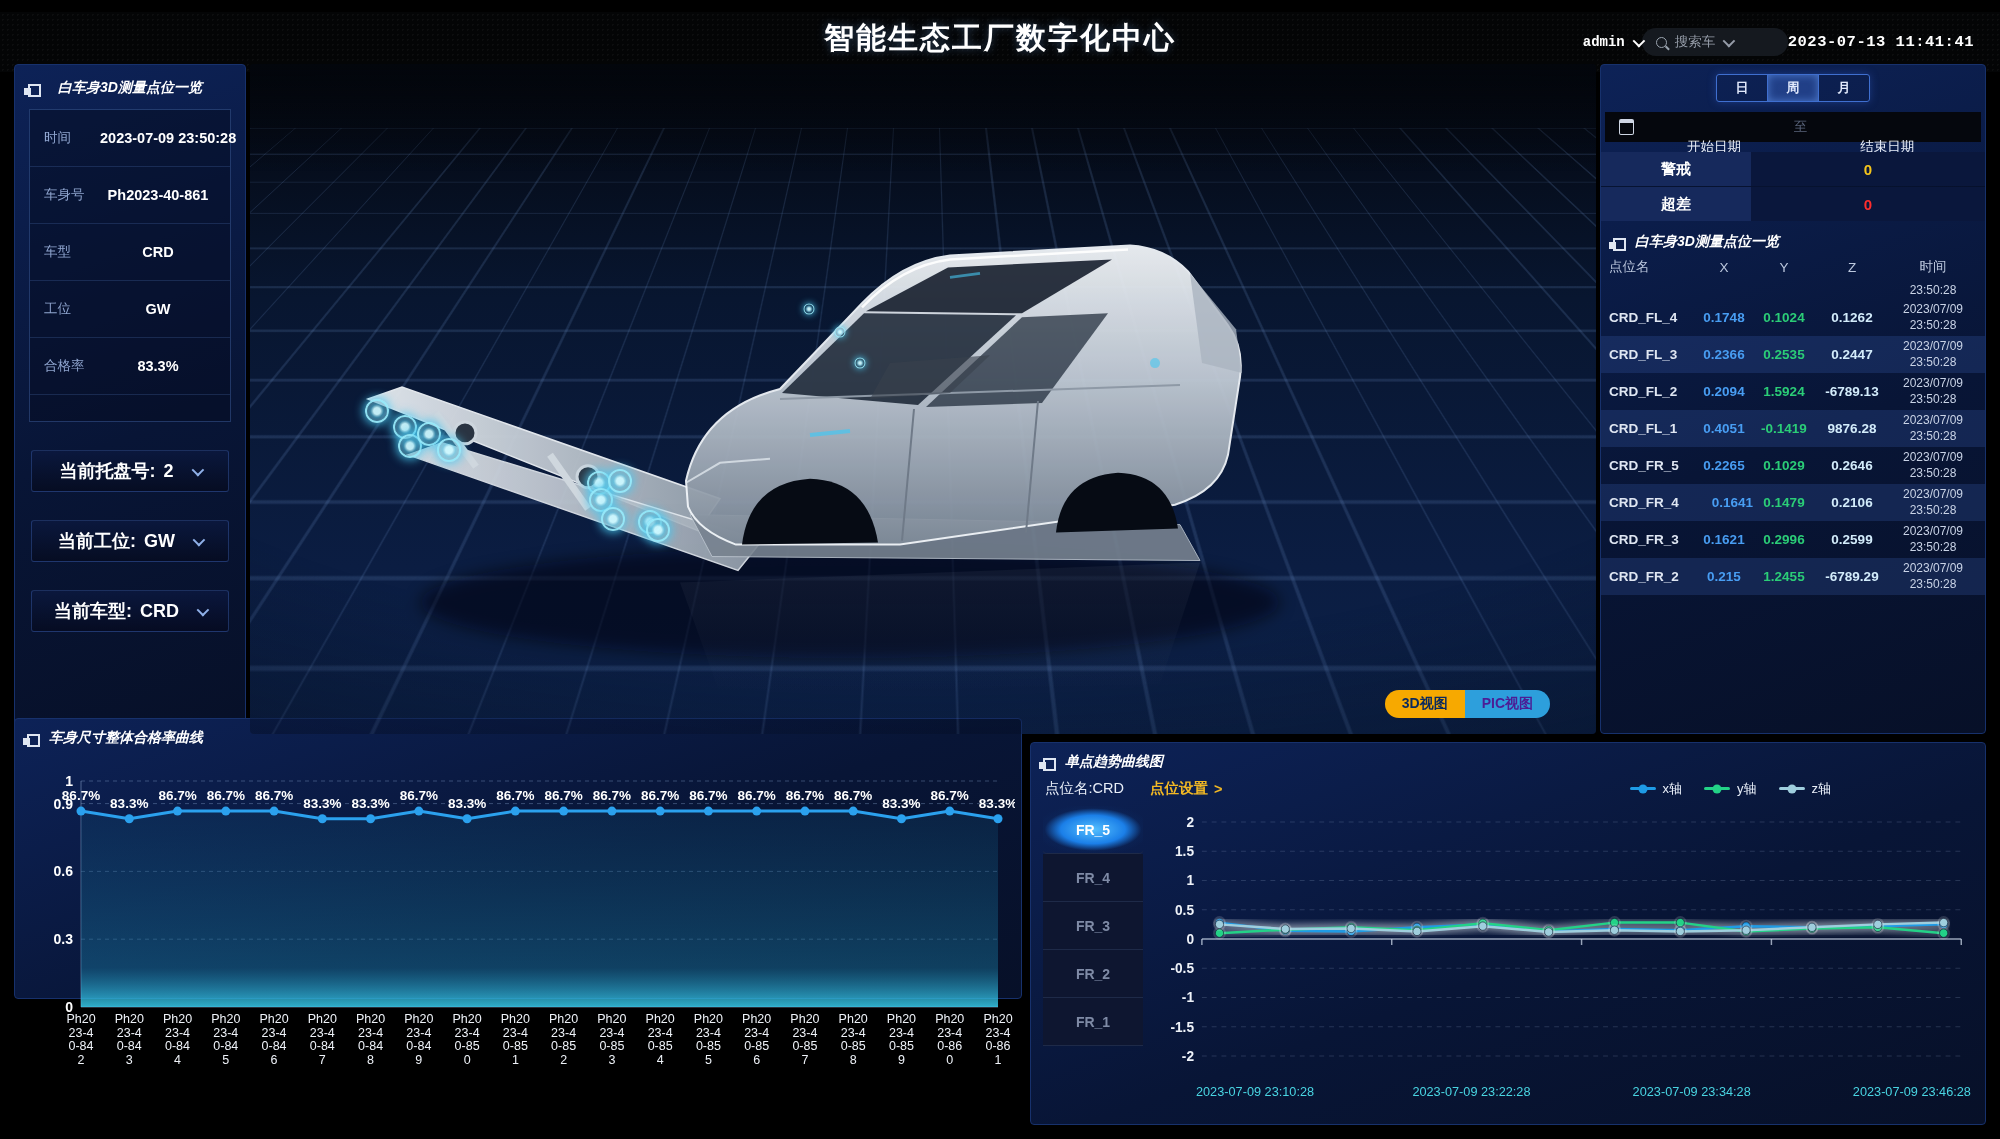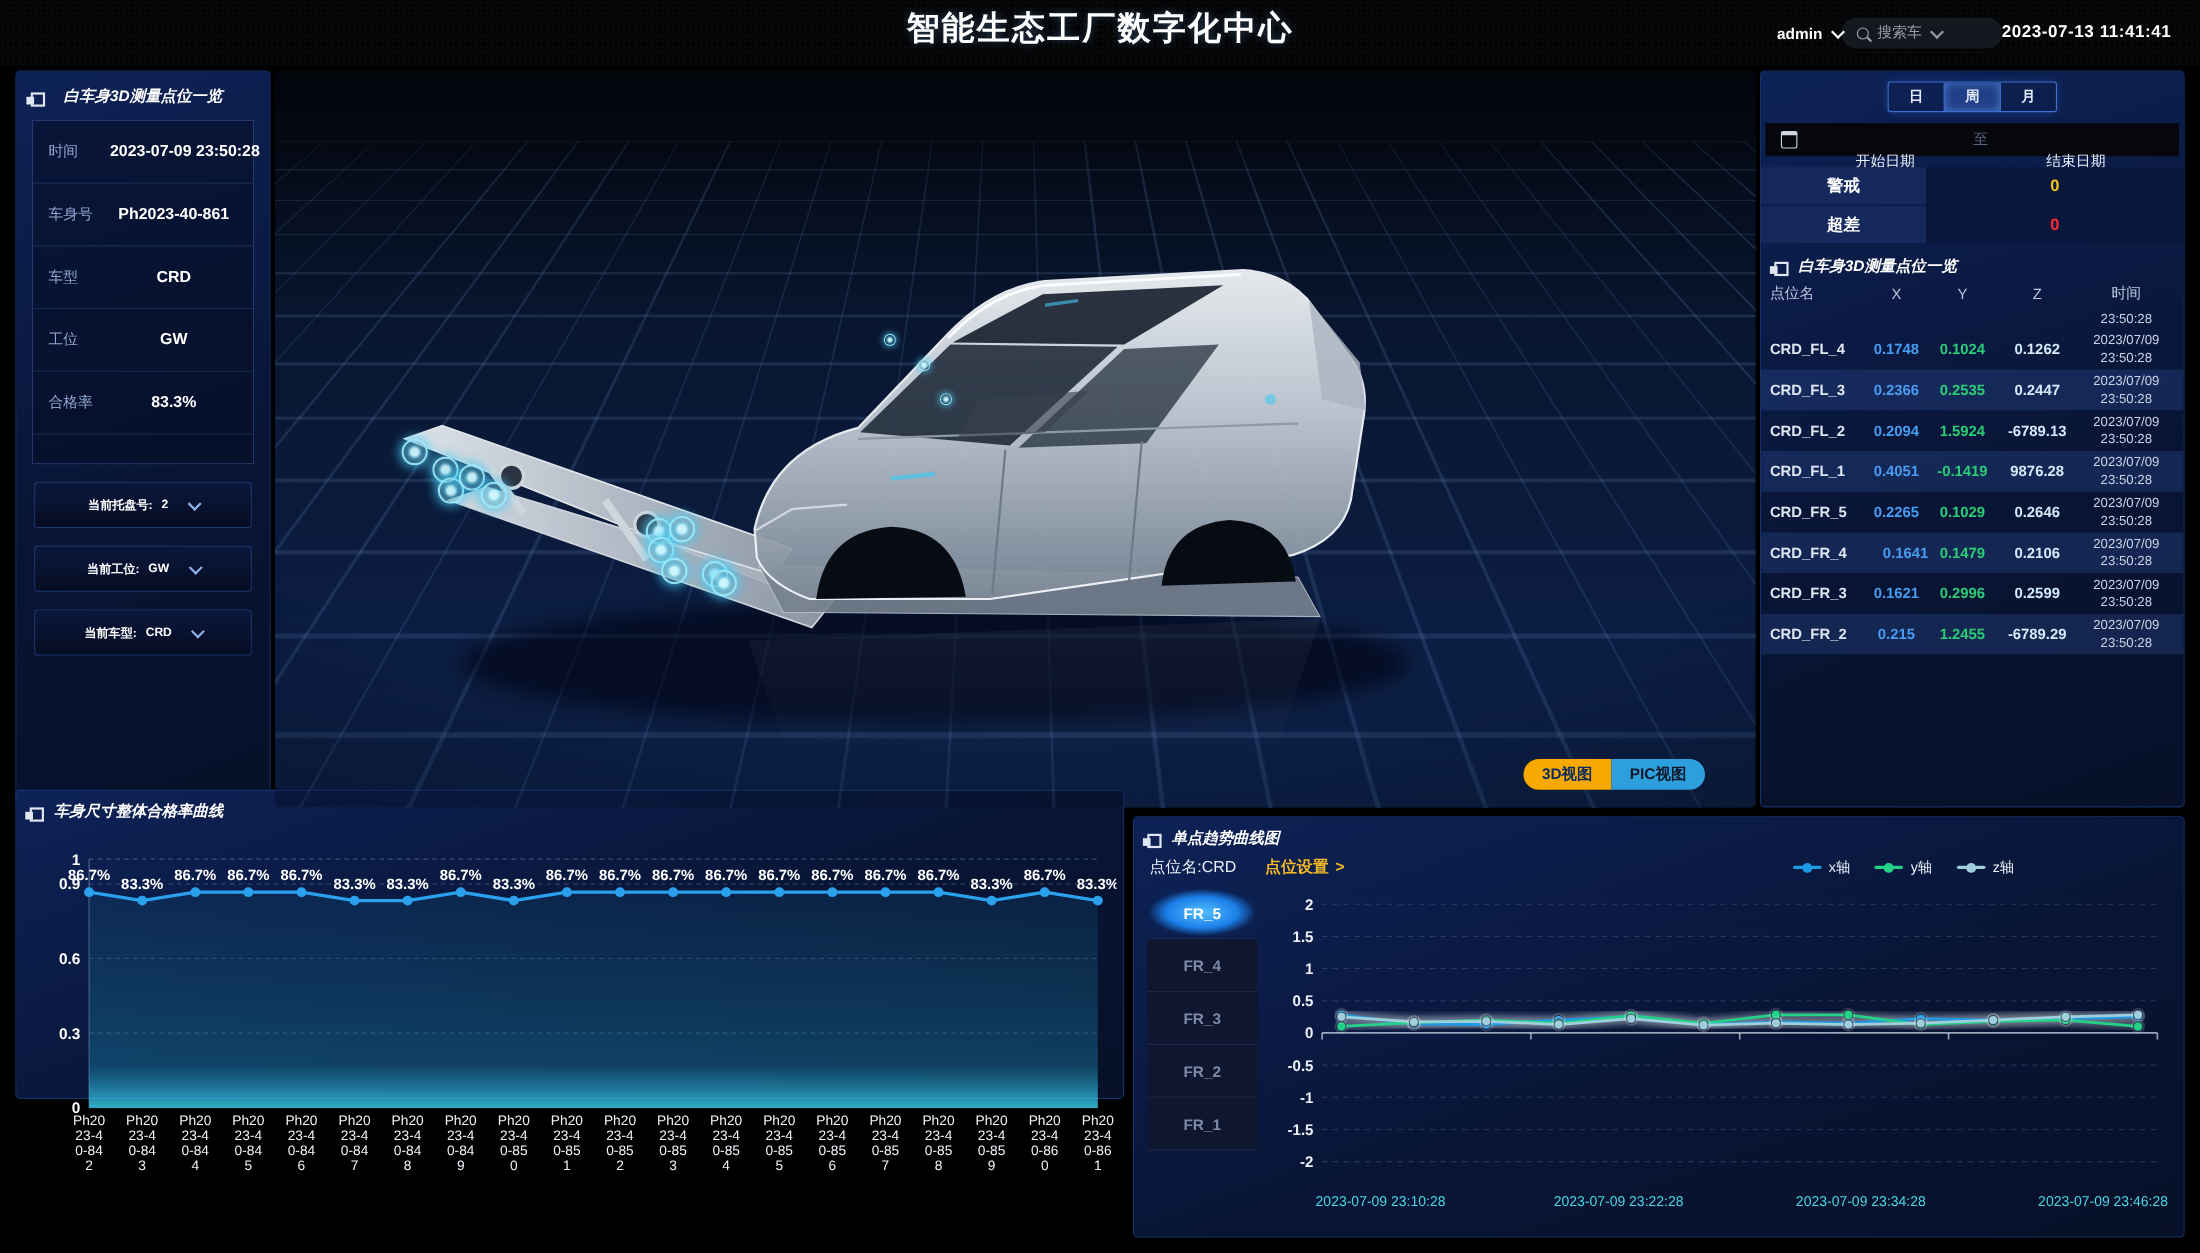--- a/index.html
+++ b/index.html
@@ -1,22 +1,22 @@
 <!DOCTYPE html>
 <html><head>
 <meta charset="utf-8">
 <style>
   html,body{margin:0;padding:0;background:#000;}
   .stage{position:relative;width:2000px;height:1139px;background:#000;overflow:hidden;
          font-family:"Liberation Sans","DejaVu Sans",sans-serif;-webkit-font-smoothing:antialiased;}
   
-  .hdr{position:absolute;left:0;top:0;width:100%;height:60px;
+  .hdr{position:absolute;left:0;top:12px;width:100%;height:60px;
        background:#040506;
        background-image:radial-gradient(rgba(255,255,255,.035) 1px,transparent 1px);
-       background-size:5px 5px;}
+       background-size:5px 5px;font-family:Liberation Mono, monospace;}
   .hdr h1{position:absolute;left:50%;top:26px;transform:translate(-50%,-50%);margin:0;
           color:#fff;font-size:30px;font-weight:700;letter-spacing:2px;text-shadow:0 0 8px rgba(120,180,255,.35);}
   .hdr-right{position:absolute;right:26px;top:0;height:60px;display:flex;align-items:center;}
   .admin{display:flex;align-items:center;gap:8px;color:#fff;font-size:14px;font-weight:700;cursor:pointer;}
   .chev{display:inline-block;width:7px;height:7px;border-right:2px solid currentColor;border-bottom:2px solid currentColor;
         transform:rotate(45deg) translateY(-2px);}
   .search{display:flex;align-items:center;gap:8px;background:#15191f;border-radius:15px;height:28px;padding:0 14px;
           color:#959ca8;font-size:13.5px;cursor:text;min-width:118px;}
   .lens{width:9px;height:9px;border:1.6px solid #9aa3ae;border-radius:50%;position:relative;flex:none;}
   .lens::after{content:"";position:absolute;width:5px;height:1.6px;background:#9aa3ae;transform:rotate(45deg);right:-4px;bottom:-2px;}
@@ -28,23 +28,23 @@
   .sq{width:9px;height:9px;border:2px solid #dfe6f2;position:relative;flex:none;}
   .sq::after{content:"";position:absolute;left:-6px;top:2px;width:7px;height:7px;background:#dfe6f2;}
   
   .lp{left:14px;top:64px;width:232px;height:670px;}
   .lp .ptitle{justify-content:center;position:relative;padding-top:14px;}
   .lp .ptitle .sq{position:absolute;left:13px;}
   .card{margin:8px 14px 0;border:1px solid rgba(80,120,200,.38);background:rgba(5,12,34,.55);padding-bottom:26px;}
   .frow{height:56px;display:flex;align-items:center;padding:0 14px;border-bottom:1px solid rgba(90,130,205,.22);}
   .flabel{width:56px;color:#8fa5cf;font-size:13.5px;flex:none;}
   .fvalue{flex:1;text-align:center;color:#fff;font-weight:700;font-size:14.5px;white-space:nowrap;}
-  .drop{margin:16px 16px 0;height:40px;display:flex;align-items:center;justify-content:center;gap:8px;
+  .drop{margin:28px 16px 0;height:40px;display:flex;align-items:center;justify-content:center;gap:8px;
         background:linear-gradient(180deg,rgba(11,24,62,.95),rgba(6,12,34,.95));
-        border:1px solid rgba(62,102,185,.4);border-radius:3px;color:#fff;font-weight:700;font-size:11px;cursor:pointer;}
+        border:1px solid rgba(62,102,185,.4);border-radius:3px;color:#fff;font-weight:700;font-size:18px;cursor:pointer;}
   .drop .chev{color:#8fb0e8;margin-left:10px;}
   
   .vp{position:absolute;left:250px;top:64px;width:1346px;height:670px;border-radius:4px;overflow:hidden;
       background:linear-gradient(180deg,#04070e 0%,#081630 35%,#0b1d42 75%,#0c2148 100%);}
   .gridfloor{position:absolute;left:-24%;top:64px;width:148%;height:980px;
       background-image:repeating-linear-gradient(rgba(116,156,216,.17) 0 1.5px,transparent 1.5px 38px),
                        repeating-linear-gradient(90deg,rgba(116,156,216,.17) 0 1.5px,transparent 1.5px 46px);
       transform:perspective(640px) rotateX(50deg);transform-origin:50% 0;}
   .vp::before{content:"";position:absolute;inset:0;z-index:1;pointer-events:none;
       background:linear-gradient(#03060c 0%,rgba(3,6,12,.65) 5%,rgba(3,6,12,0) 16%),
@@ -52,21 +52,21 @@
   .car{position:absolute;inset:0;width:100%;height:100%;z-index:2;}
   #markers{position:absolute;inset:0;z-index:3;}
   .marker{position:absolute;width:20px;height:20px;transform:translate(-50%,-50%);border-radius:50%;
       border:2px solid rgba(150,235,252,.95);
       background:radial-gradient(circle,rgba(205,248,255,.95) 0 24%,rgba(86,196,228,.6) 45%,rgba(18,56,86,.25) 72%);
       box-shadow:0 0 10px 2px rgba(72,202,242,.8),inset 0 0 5px rgba(130,225,250,.8);}
   .marker.sm{width:9px;height:9px;border-width:1px;box-shadow:0 0 6px 1px rgba(72,202,242,.7);}
   .vbtns{position:absolute;right:46px;bottom:16px;display:flex;z-index:4;}
   .vbtn{height:28px;padding:0 17px;font-size:14px;font-weight:700;display:flex;align-items:center;cursor:pointer;}
   .vbtn.active{background:#f7a900;color:#0b2a5e;border-radius:15px 0 0 15px;}
-  .vbtn.alt{background:#2d9fdc;color:#0f172a;border-radius:0 15px 15px 0;}
+  .vbtn.alt{background:#2d9fdc;color:#4c1d95;border-radius:0 15px 15px 0;}
   
   .rp{left:1600px;top:64px;width:386px;height:670px;}
   .tabs{margin:9px auto 0;width:152px;display:flex;border:1px solid #3f6fd0;border-radius:3px;overflow:hidden;
         box-shadow:0 0 8px rgba(60,110,230,.35);}
   .tab{flex:1;text-align:center;padding:4px 0;font-size:13px;font-weight:700;color:#e2eafc;border-left:1px solid #3f6fd0;cursor:pointer;}
   .tab:first-child{border-left:none;}
   .tab.active{background:rgba(76,130,250,.33);box-shadow:inset 0 0 9px rgba(110,165,255,.55);}
   .datebar{margin:10px 4px 0;height:30px;background:#05070d;display:flex;align-items:center;padding:0 14px;
            color:#e8eef8;font-size:13.5px;cursor:pointer;}
   .cal{width:13px;height:11px;border:1.5px solid #cfd6e4;border-top-width:4px;border-radius:2px;flex:none;}

